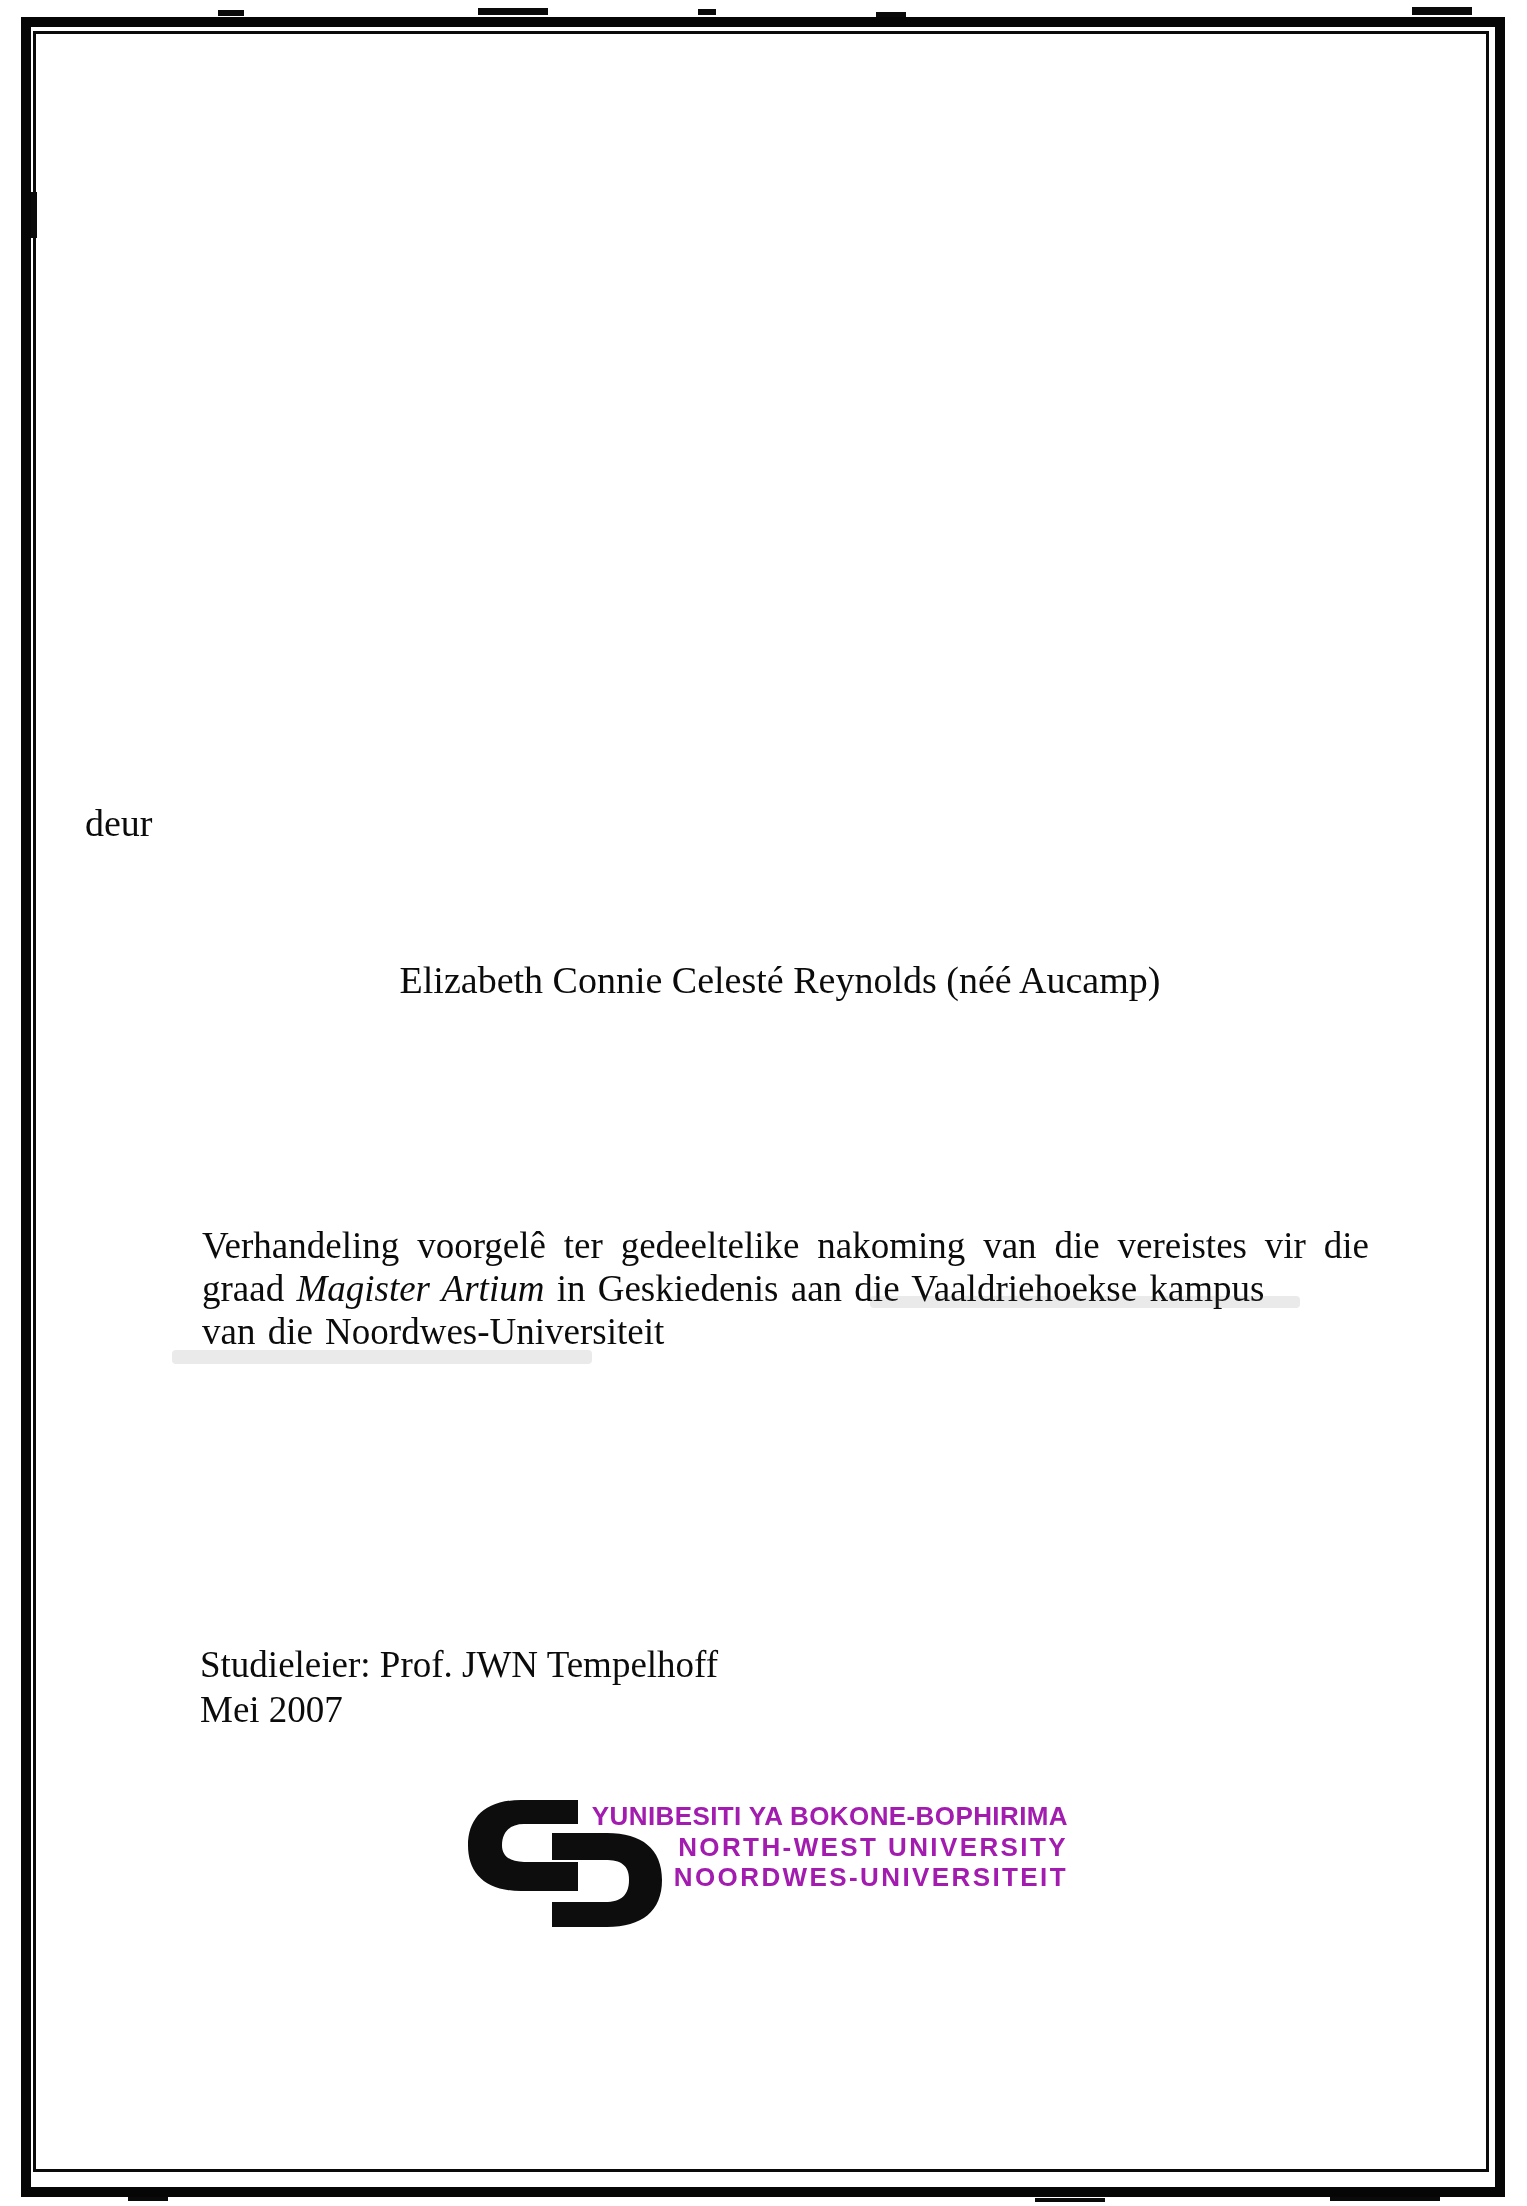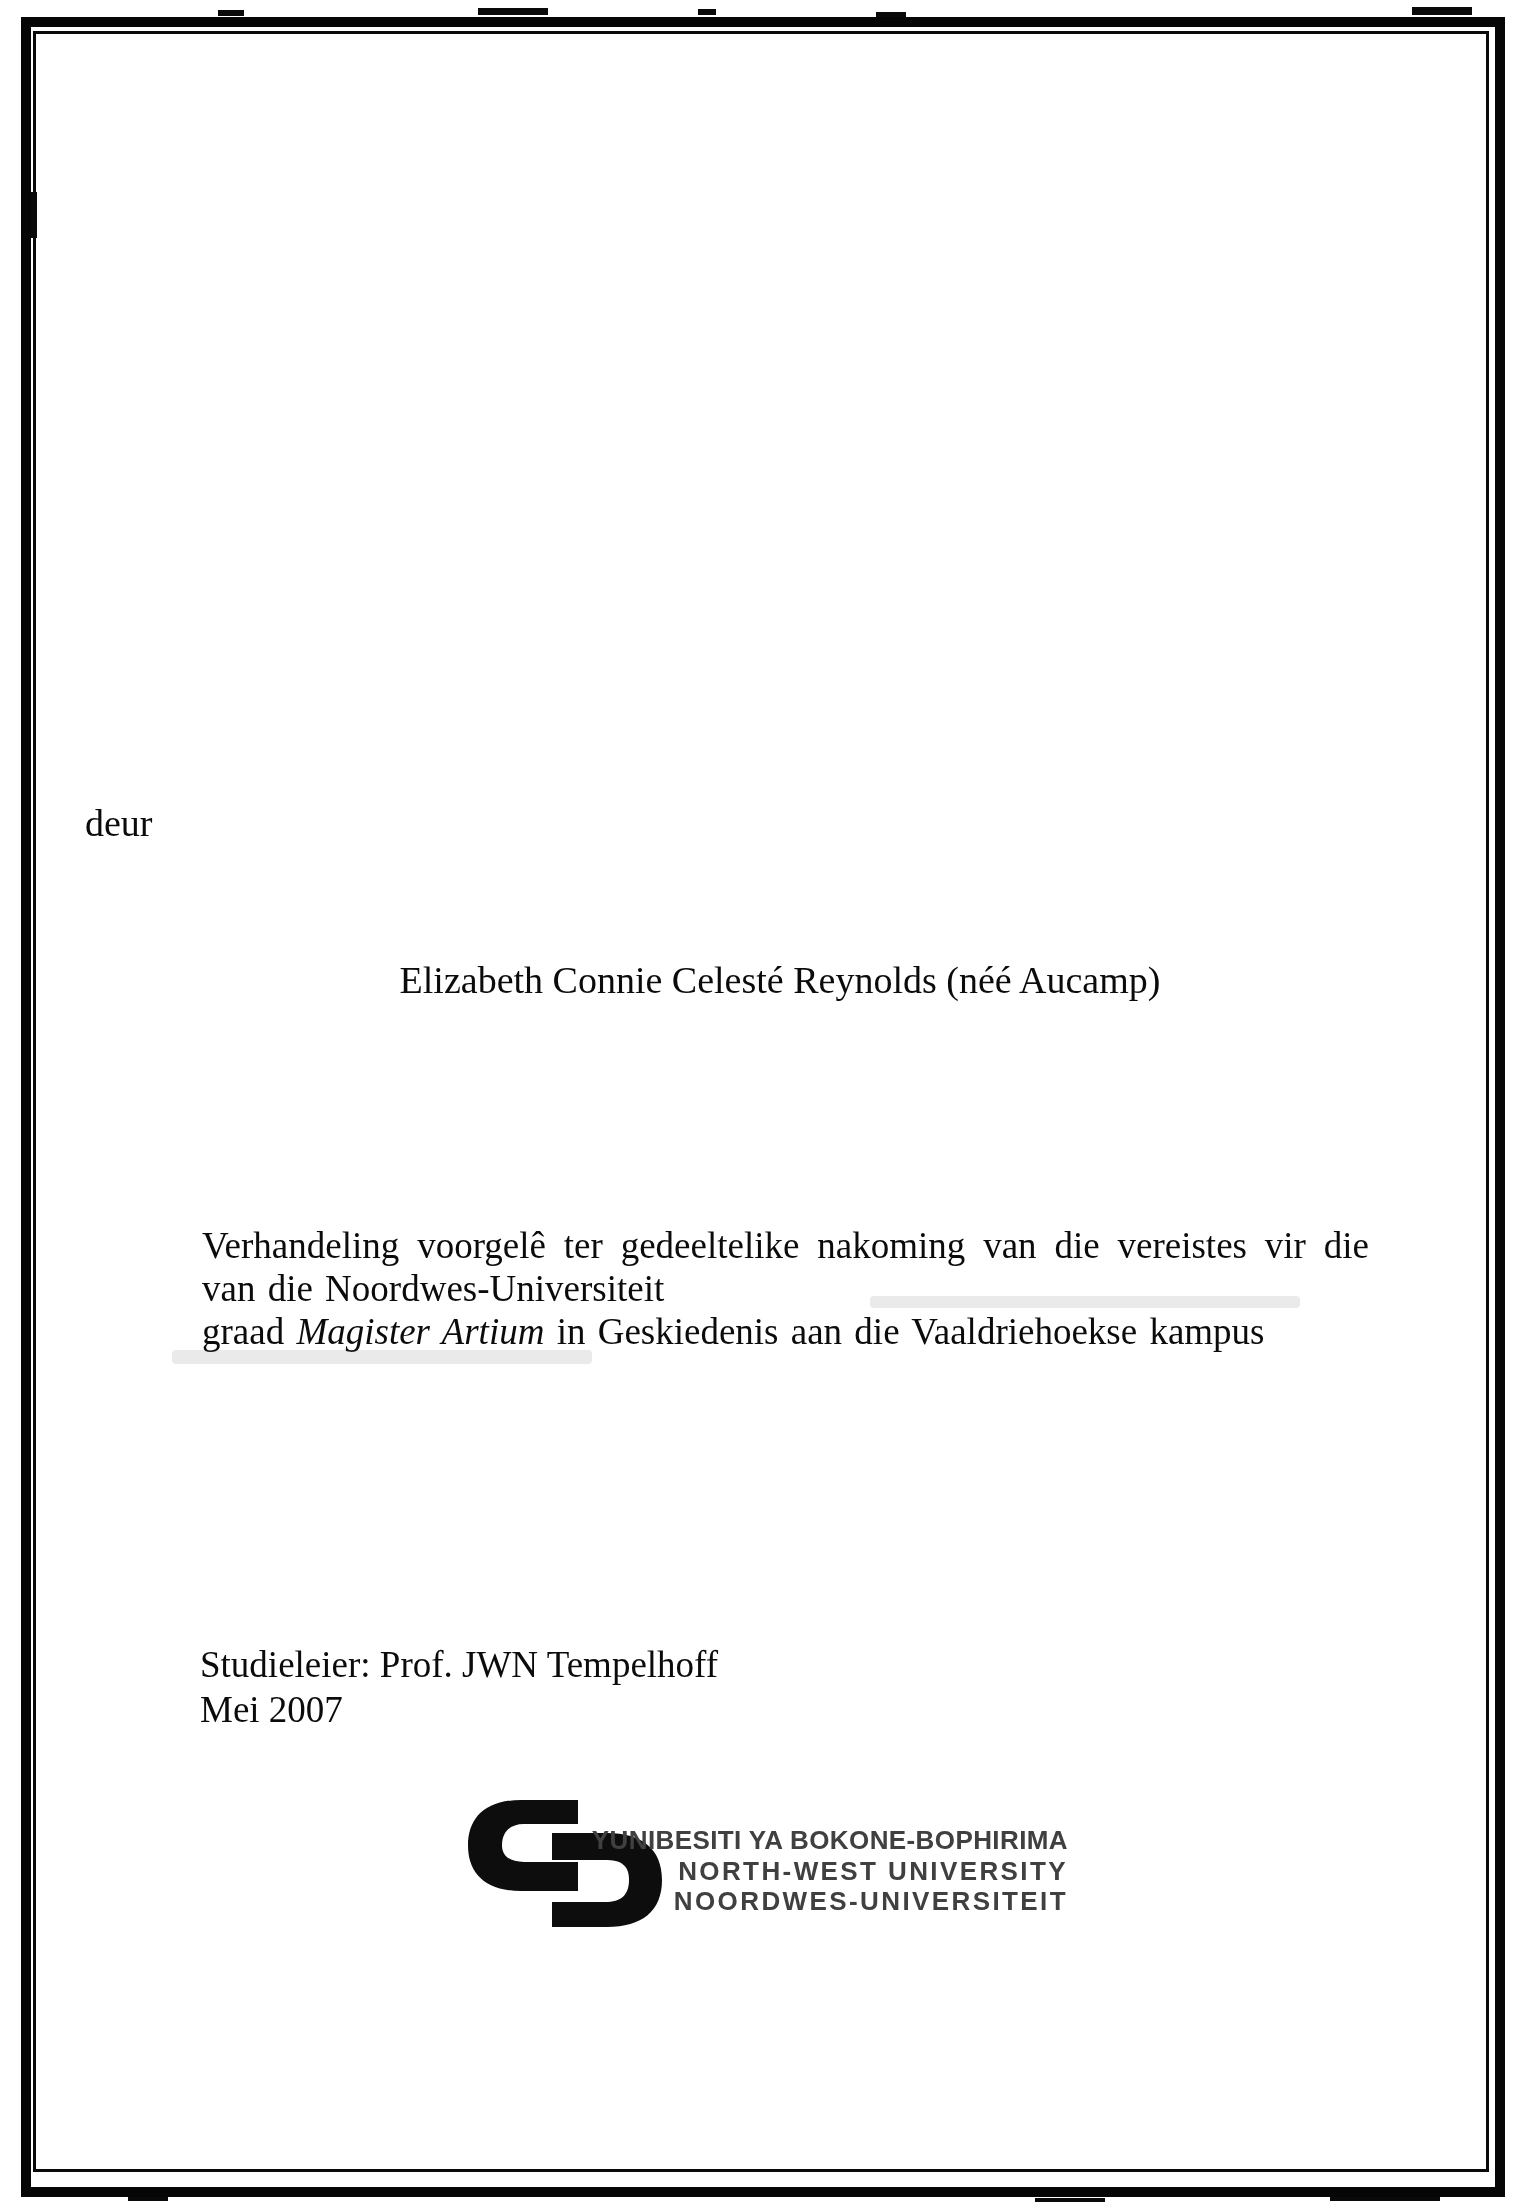--- a/index.html
+++ b/index.html
@@ -38,21 +38,21 @@
     position:absolute;left:188px;top:1642px;width:900px;
     font-size:37px;line-height:45px;margin-left:12px;
   }
   .logo{
     position:absolute;left:465px;top:1796px;width:620px;height:145px;
   }
   .logo-mark{position:absolute;left:0;top:2px;width:200px;height:132px;}
   .logo-text{
     position:absolute;left:123px;top:5px;width:480px;text-align:right;
     font-family:"Liberation Sans","DejaVu Sans",sans-serif;font-weight:700;
-    font-size:26px;line-height:30.5px;color:#404040;margin-top:24px;
+    font-size:26px;line-height:30.5px;color:#a21caf;
   }
   .logo-text .l1{letter-spacing:0.4px;}
   .logo-text .l23{letter-spacing:2.4px;text-align:right;}
   .artifact{position:absolute;background:#0a0a0a;}
   .ghost{position:absolute;background:#555;opacity:0.12;border-radius:4px;}
 </style>
 </head>
 <body>
 
 <div class="page">
@@ -72,22 +72,22 @@
   <div class="frame-outer"></div>
   <div class="frame-inner"></div>
 
 
   <div class="byline">deur</div>
 
   <div class="author">Elizabeth Connie Celesté Reynolds (néé Aucamp)</div>
 
   <div class="statement">
     <div class="just">Verhandeling voorgelê ter gedeeltelike nakoming van die vereistes vir die</div>
+    <div><span>graad </span><span class="ital">Magister Artium</span><span> in Geskiedenis aan die Vaaldriehoekse kampus</span></div>
     <div>van die Noordwes-Universiteit</div>
-    <div><span>graad </span><span class="ital">Magister Artium</span><span> in Geskiedenis aan die Vaaldriehoekse kampus</span></div>
   </div>
 
   <div class="ghost" style="left:172px;top:1350px;width:420px;height:14px;"></div>
   <div class="ghost" style="left:870px;top:1296px;width:430px;height:12px;"></div>
 
   <div class="supervisor-block">
     <div>Studieleier: Prof. JWN Tempelhoff</div>
     <div>Mei 2007</div>
   </div>
 

